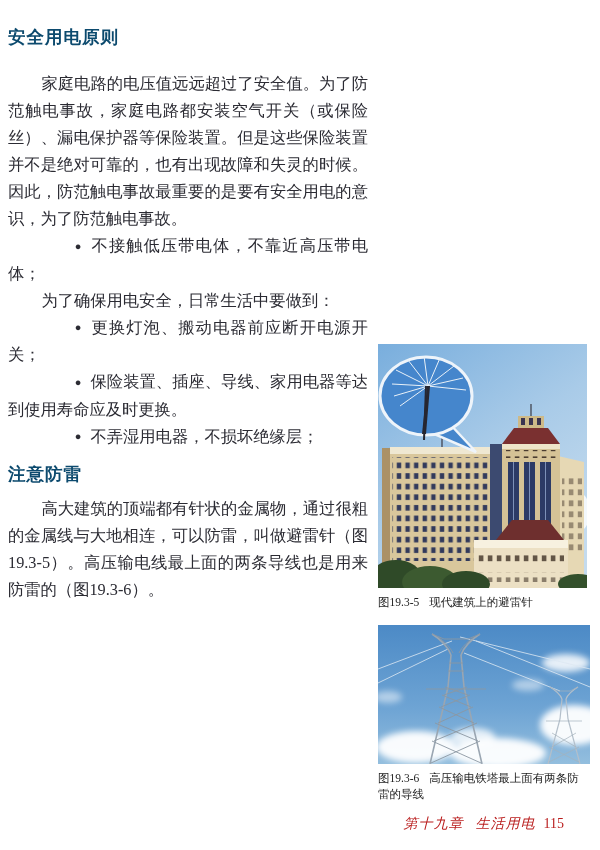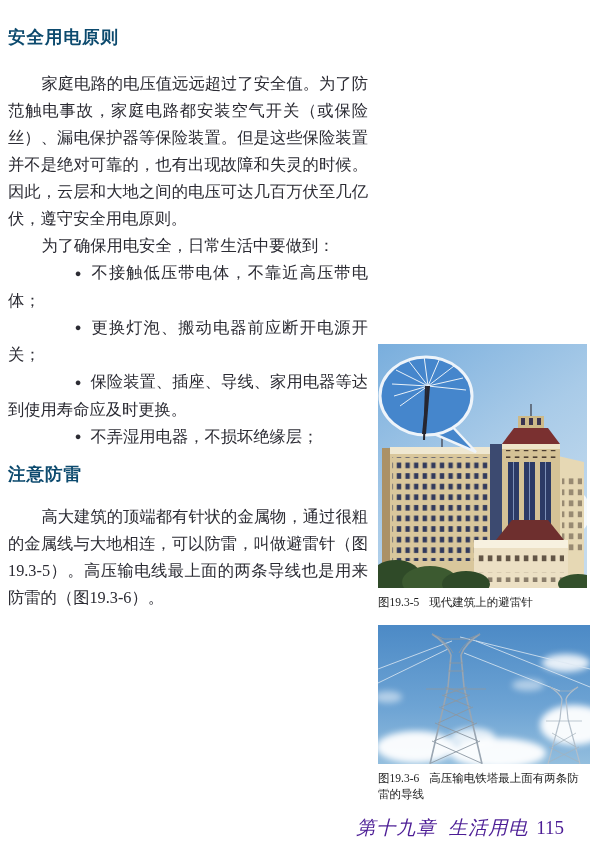--- a/index.html
+++ b/index.html
@@ -21,21 +21,21 @@
   }
   .sec-heading {
     font-family: "Liberation Sans", "DejaVu Sans", sans-serif;
     font-weight: bold;
     font-size: 17.5px;
     line-height: 21px;
     color: #0c4a6e;
     letter-spacing: 1px;
   }
   .sec-heading.first { margin-bottom: 22px; }
-  .sec-heading.second { margin-top: 14px; margin-bottom: 18px; }
+  .sec-heading.second { margin-top: 14px; margin-bottom: 10px; }
   .para {
     font-size: 16.3px;
     line-height: 27px;
     text-align: justify;
     text-indent: 2.05em;
     color: #2b2b33;
   }
   .bullet { }
   .bullet-mark {
     display: inline-block;
@@ -55,43 +55,43 @@
     color: #1c1c1c;
     text-align: left;
   }
   .figure .caption .fig-label { margin-right: 10px; }
   .fig1 { left: 378px; top: 344px; width: 241px; }
   .fig2 { left: 378px; top: 625px; width: 212px; }
   .footer {
     position: absolute;
     top: 815px;
     right: 36px;
-    font-size: 19px;
-    color: #4c1d95;
+    font-size: 14px;
+    color: #b91c1c;
     letter-spacing: 1px;
   }
   .footer .kaiti { font-style: italic; }
   .footer .chapter { margin-right: 12px; }
   .footer .section-name { margin-right: 8px; }
   .footer .page-num { font-style: normal; letter-spacing: 0; }
 </style>
 </head>
 <body>
 
 <div class="page">
 
   <div class="main-col">
 
     <div class="sec-heading first">安全用电原则</div>
 
-    <p class="para">家庭电路的电压值远远超过了安全值。为了防范触电事故，家庭电路都安装空气开关（或保险丝）、漏电保护器等保险装置。但是这些保险装置并不是绝对可靠的，也有出现故障和失灵的时候。因此，云层和大地之间的电压可达几百万伏至几亿伏，遵守安全用电原则。</p>
+    <p class="para">家庭电路的电压值远远超过了安全值。为了防范触电事故，家庭电路都安装空气开关（或保险丝）、漏电保护器等保险装置。但是这些保险装置并不是绝对可靠的，也有出现故障和失灵的时候。因此，防范触电事故最重要的是要有安全用电的意识，为了防范触电事故。</p>
+
+    <p class="para bullet"><span class="bullet-mark">●</span><span>不接触低压带电体，不靠近高压带电体；</span></p>
 
     <p class="para">为了确保用电安全，日常生活中要做到：</p>
-
-    <p class="para bullet"><span class="bullet-mark">●</span><span>不接触低压带电体，不靠近高压带电体；</span></p>
 
     <p class="para bullet"><span class="bullet-mark">●</span><span>更换灯泡、搬动电器前应断开电源开关；</span></p>
 
     <p class="para bullet"><span class="bullet-mark">●</span><span>保险装置、插座、导线、家用电器等达到使用寿命应及时更换。</span></p>
 
     <p class="para bullet"><span class="bullet-mark">●</span><span>不弄湿用电器，不损坏绝缘层；</span></p>
 
     <div class="sec-heading second">注意防雷</div>
 
 

